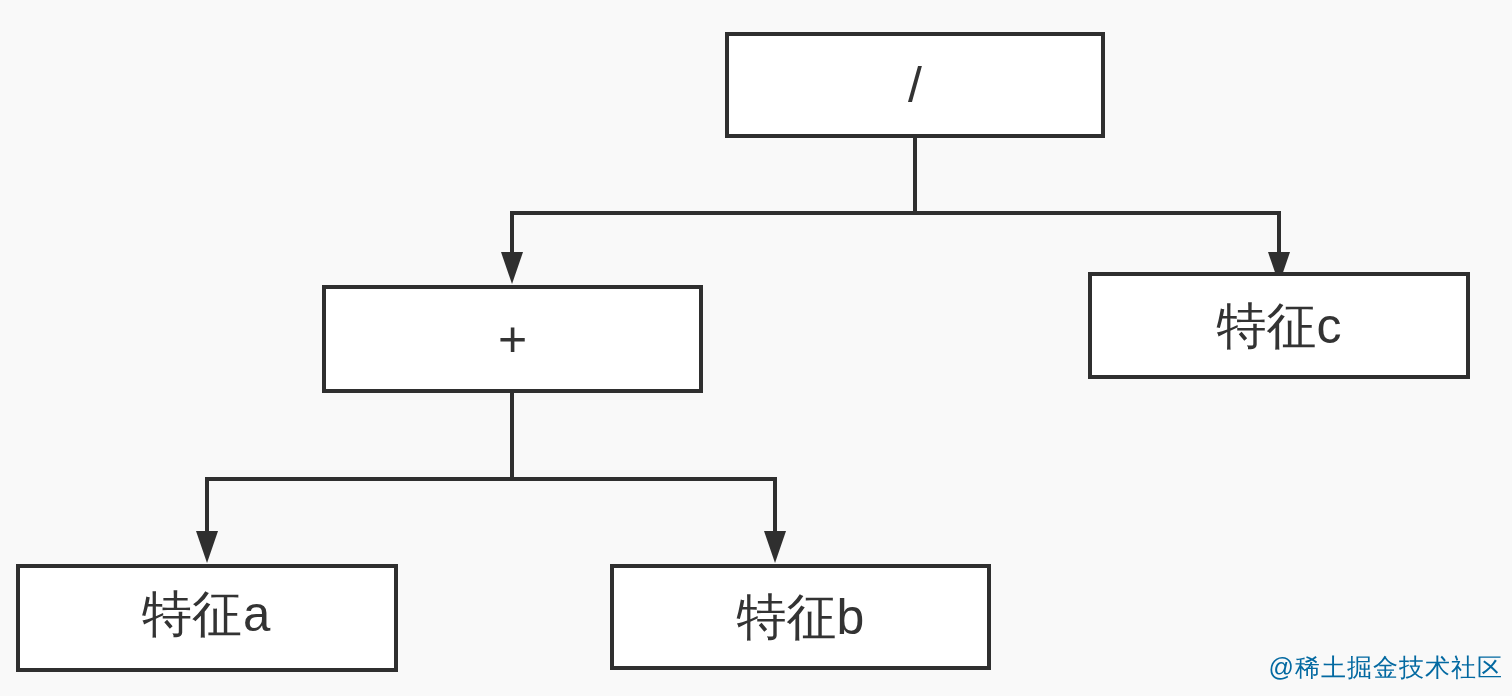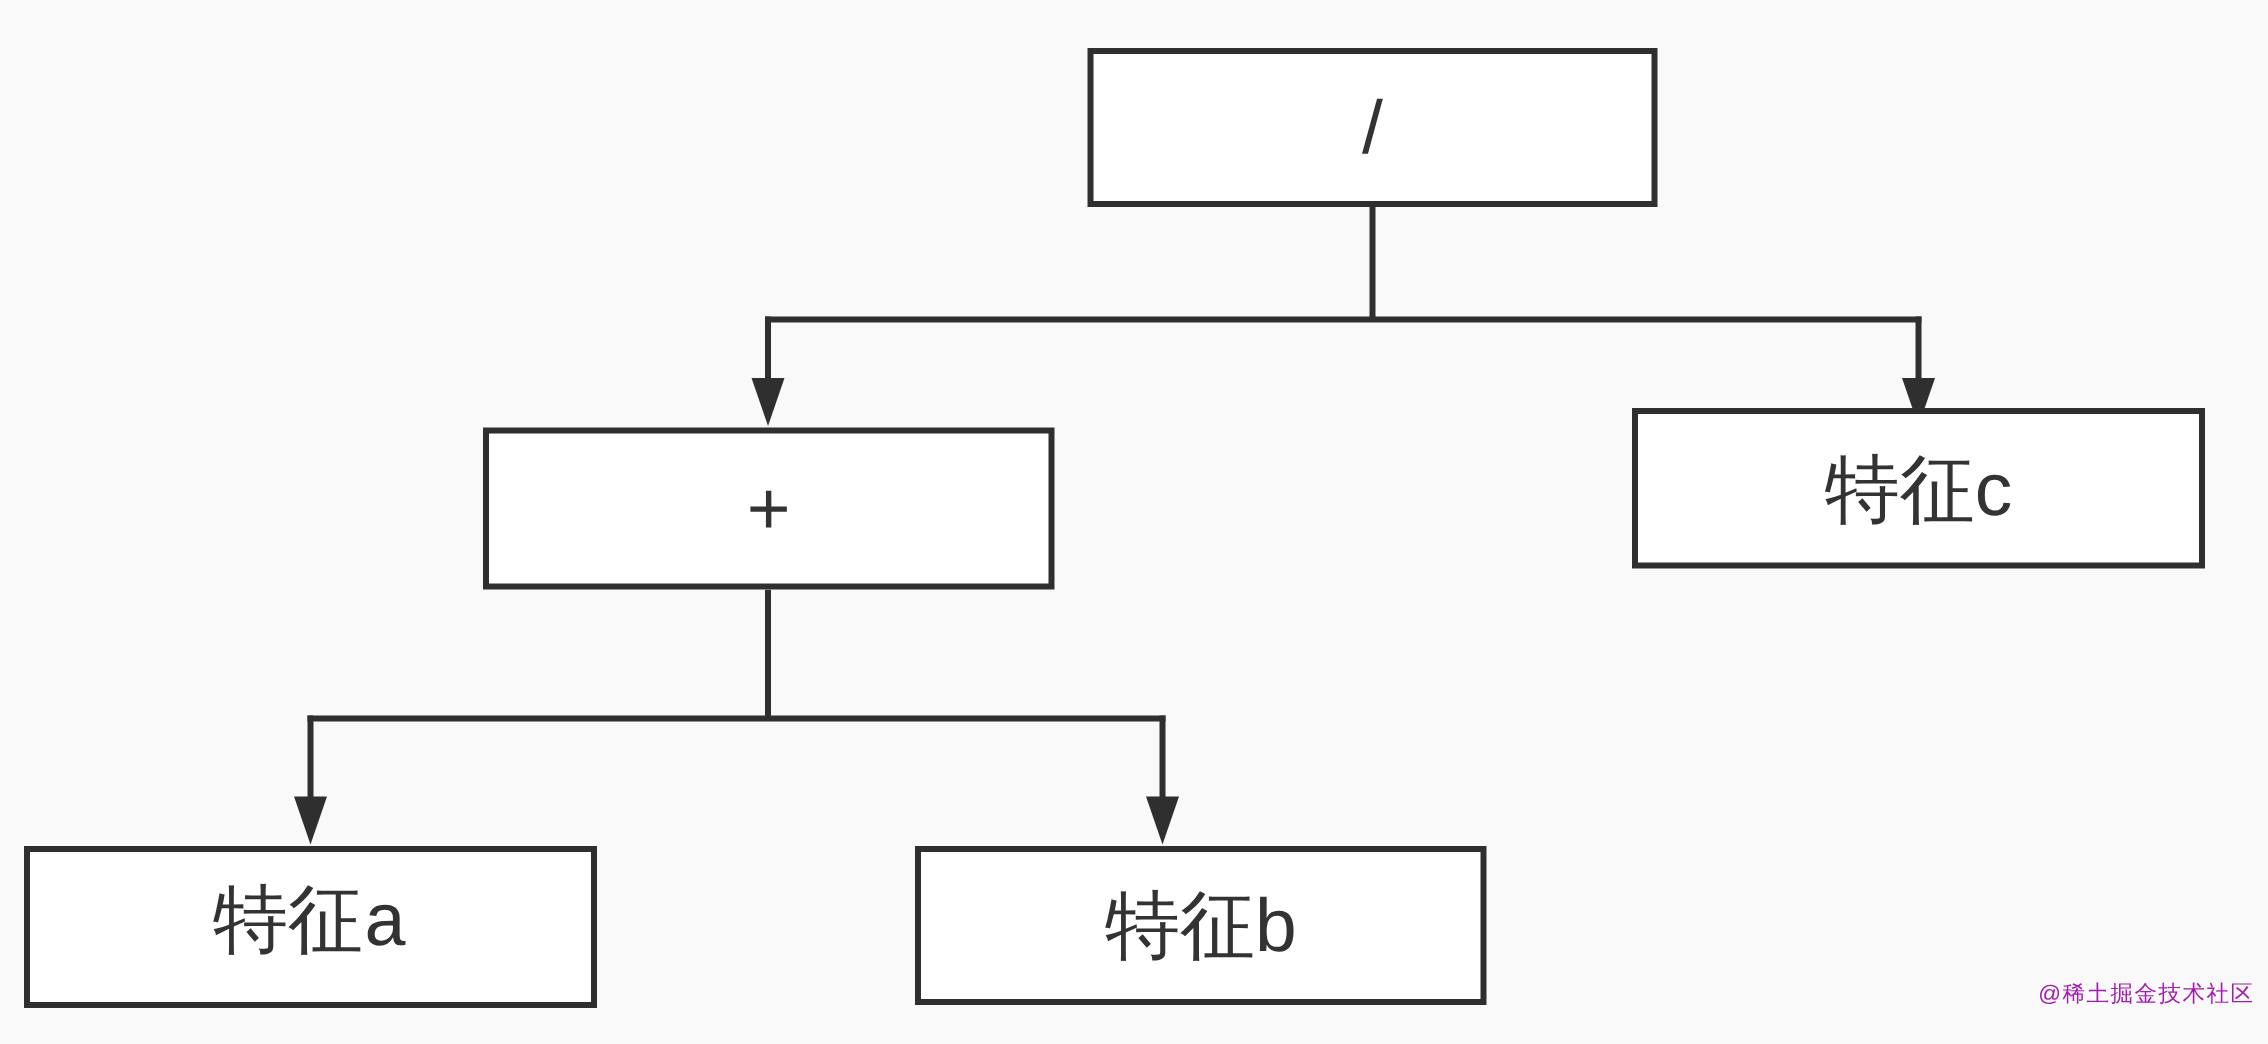--- a/index.html
+++ b/index.html
@@ -40,23 +40,23 @@
     line-height: 1;
   }
   .node-root      { left: 725px;  top: 32px;  width: 380px; height: 106px; }
   .node-plus      { left: 322px;  top: 285px; width: 381px; height: 108px; }
   .node-feature-c { left: 1088px; top: 272px; width: 382px; height: 107px; }
   .node-feature-a { left: 16px;   top: 564px; width: 382px; height: 108px; font-family: Liberation Mono, monospace; }
   .node-feature-b { left: 610px;  top: 564px; width: 381px; height: 106px; }
   .watermark {
     position: absolute;
     right: 9px;
-    bottom: 24px;
-    font-size: 15px;
-    color: #a21caf;
+    bottom: 12px;
+    font-size: 25px;
+    color: #0369a1;
     letter-spacing: 1px;
   }
 </style>
 </head>
 <body>
 
 <div class="canvas">
 
   <svg class="connectors" viewBox="0 0 1512 696" xmlns="http://www.w3.org/2000/svg">
     <g stroke="#2f2f2f" stroke-width="4" fill="none">

